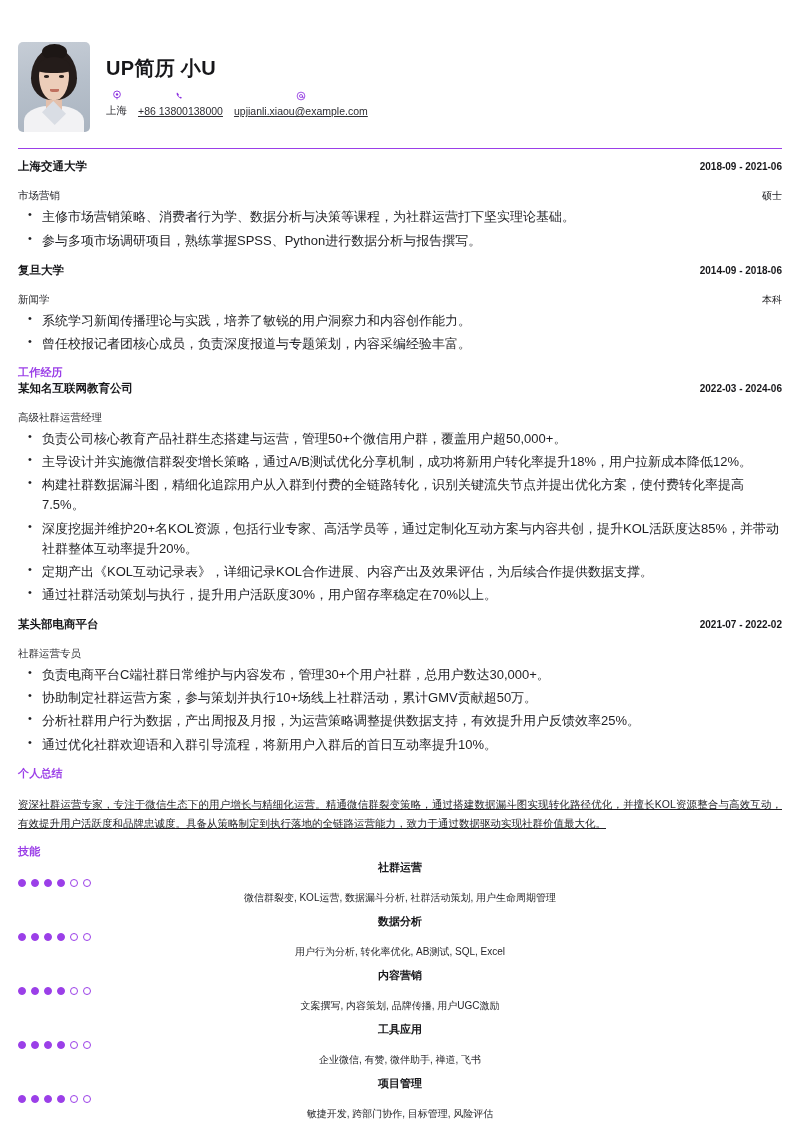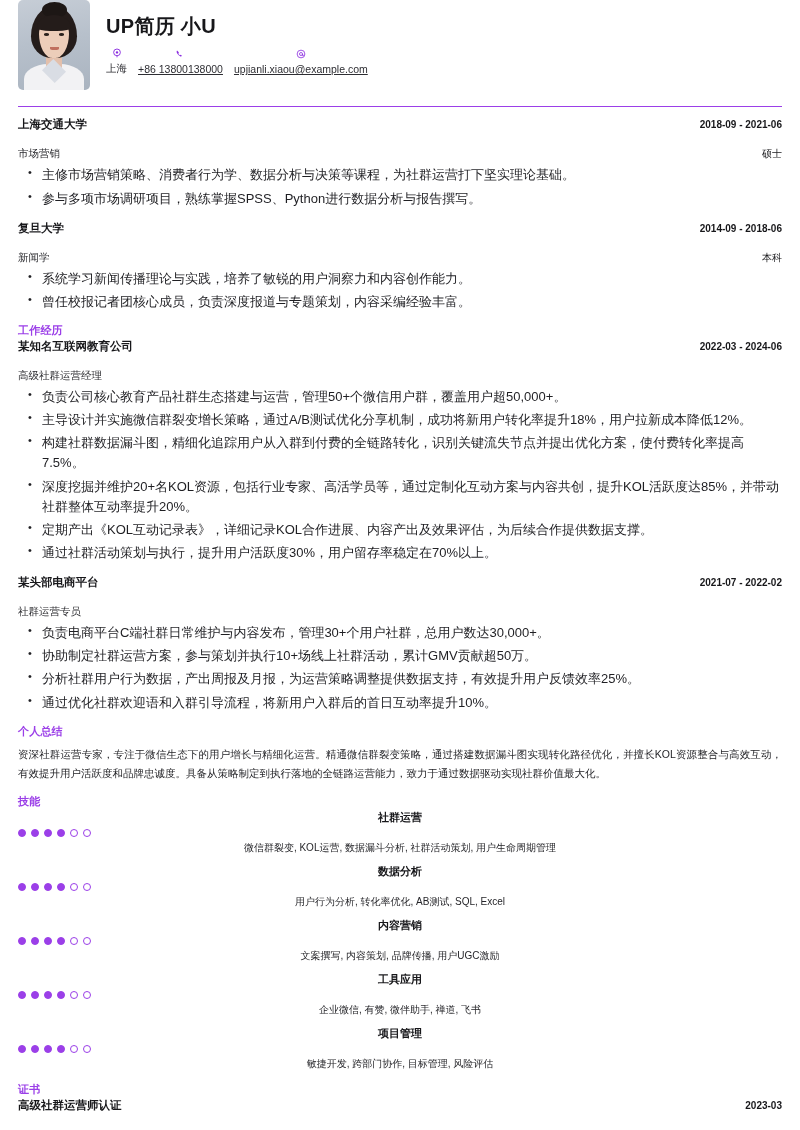--- a/index.html
+++ b/index.html
@@ -17,20 +17,21 @@
     position: relative;
     padding: 0 18px;
     background: #ffffff;
     overflow: hidden;
   }
 
   
   .header {
     display: flex;
     align-items: flex-start;
+    padding-top: 42px;
     padding-bottom: 10px;
   }
   .avatar {
     width: 72px;
     height: 90px;
     border-radius: 5px;
     flex: 0 0 auto;
     overflow: hidden;
     position: relative;
     background: linear-gradient(170deg, #c6cdd6 0%, #b7c0cb 45%, #aab4c0 100%);
@@ -204,21 +205,22 @@
   }
   .gap-entry { margin-top: 12px; }
   .sec { margin-bottom: 11px; }
 
   
   .summary {
     font-size: 10.5px;
     line-height: 1.85;
     color: #1f1f23;
     text-align: justify;
-    margin-top: 6px;
+    margin-top: 14px;
+    text-decoration: underline;
   }
 
   
   .skill { margin-bottom: 9px; text-align: center; }
   .skill-name {
     font-size: 11px;
     font-weight: bold;
     color: #17171a;
     margin-bottom: 4px;
   }

